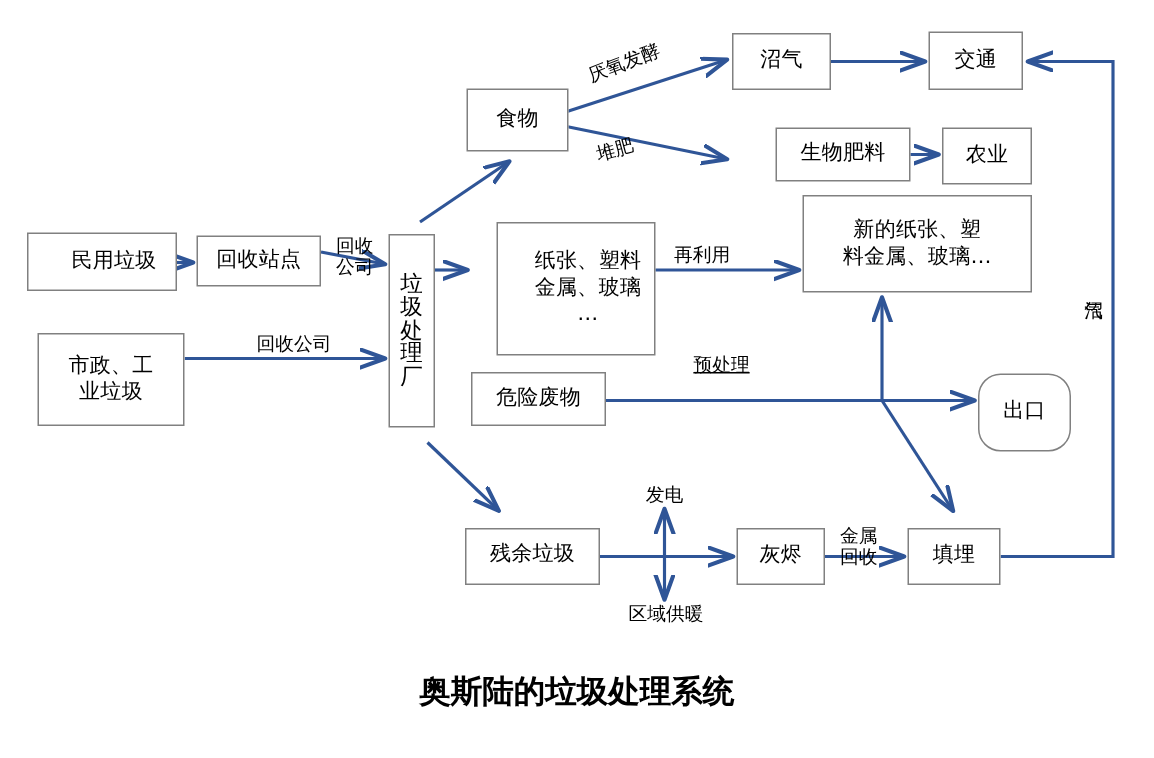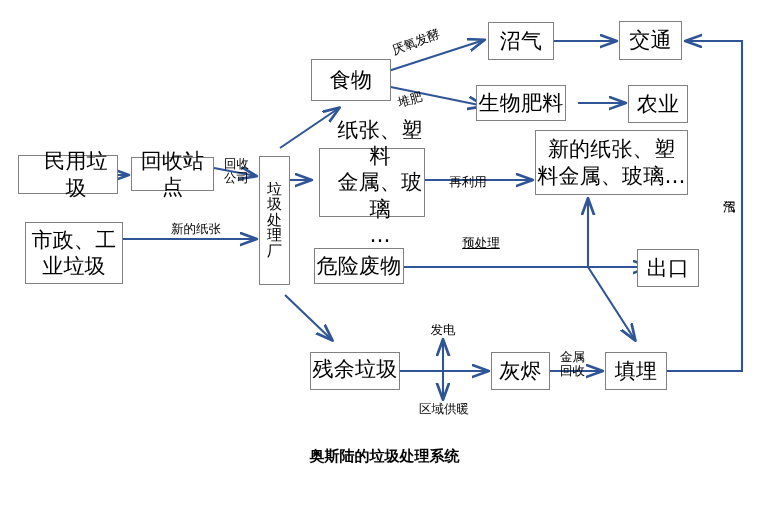--- a/index.html
+++ b/index.html
@@ -27,21 +27,21 @@
   .node {
     position: absolute;
     box-sizing: border-box;
     border: 1px solid #808080;
     background: #ffffff;
     display: flex;
     align-items: center;
     justify-content: center;
     text-align: center;
     color: #000000;
-    font-size: 21px;
+    font-size: 14px;
     line-height: 1.24;
     letter-spacing: 0.2px;
     white-space: pre-line;
     z-index: 3;
   }
   .edge-label {
     position: absolute;
     color: #000000;
     font-size: 12.5px;
     line-height: 1.12;
@@ -62,21 +62,21 @@
     text-orientation: upright;
     letter-spacing: 0px;
     z-index: 4;
   }
   #diagram-title {
     position: absolute;
     left: 0;
     width: 769px;
     top: 447px;
     text-align: center;
-    font-size: 15px;
+    font-size: 21px;
     color: #000000;
     font-weight: 600;
     z-index: 5;
   }
 </style>
 </head>
 <body>
 
 <div id="canvas">
 
@@ -136,57 +136,57 @@
 业垃圾</div>
 
   <div class="node" style="left:131px;top:157px;width:83px;height:34px;">回收站点</div>
 
   <div class="node" style="left:259px;top:156px;width:31px;height:129px;line-height:1.04;font-size:15px;">垃
 圾
 处
 理
 厂</div>
 
-  <div class="node" style="left:311px;top:59px;width:80px;height:42px;">食物</div>
+  <div class="node" style="left:311px;top:59px;width:68px;height:42px;">食物</div>
 
   <div class="node" style="left:488px;top:22px;width:66px;height:38px;">沼气</div>
 
   <div class="node" style="left:619px;top:21px;width:63px;height:39px;text-align:center;">交通</div>
 
-  <div class="node" style="left:476px;top:85px;width:90px;height:36px;text-align:right;">生物肥料</div>
+  <div class="node" style="left:517px;top:85px;width:90px;height:36px;text-align:right;">生物肥料</div>
 
   <div class="node" style="left:628px;top:85px;width:60px;height:38px;">农业</div>
 
-  <div class="node" style="left:319px;top:148px;width:106px;height:69px;padding-left:16px;">纸张、塑料
+  <div class="node" style="left:331px;top:148px;width:106px;height:89px;padding-left:16px;">纸张、塑料
 金属、玻璃
 …</div>
 
   <div class="node" style="left:535px;top:130px;width:153px;height:65px;">新的纸张、塑
 料金属、玻璃…</div>
 
   <div class="node" style="left:314px;top:248px;width:90px;height:36px;">危险废物</div>
 
-  <div class="node" style="left:637px;top:249px;width:62px;height:38px;">出口</div>
+  <div class="node" style="left:652px;top:249px;width:62px;height:52px;border-radius:15px;">出口</div>
 
   <div class="node" style="left:310px;top:352px;width:90px;height:38px;font-family:Liberation Mono, monospace;">残余垃圾</div>
 
   <div class="node" style="left:491px;top:352px;width:59px;height:38px;">灰烬</div>
 
   <div class="node" style="left:605px;top:352px;width:62px;height:38px;font-family:Liberation Serif, serif;">填埋</div>
 
   <div class="edge-label" style="left:214px;top:157px;width:45px;">回收
 公司</div>
 
-  <div class="edge-label" style="left:146px;top:222px;width:100px;">新的纸张</div>
+  <div class="edge-label" style="left:146px;top:222px;width:100px;">回收公司</div>
 
   <div class="edge-label rot" style="left:384px;top:35px;width:64px;transform:rotate(-21deg);">厌氧发酵</div>
 
   <div class="edge-label rot" style="left:392px;top:93px;width:36px;transform:rotate(-15deg);">堆肥</div>
 
-  <div class="edge-label" style="left:441px;top:163px;width:54px;margin-top:12px;">再利用</div>
+  <div class="edge-label" style="left:441px;top:163px;width:54px;">再利用</div>
 
   <div class="edge-label" style="left:454px;top:236px;width:54px;text-decoration:underline;">预处理</div>
 
   <div class="edge-label" style="left:424px;top:323px;width:38px;">发电</div>
 
   <div class="edge-label" style="left:412px;top:402px;width:64px;">区域供暖</div>
 
   <div class="edge-label" style="left:551px;top:350px;width:43px;">金属
 回收</div>
 

